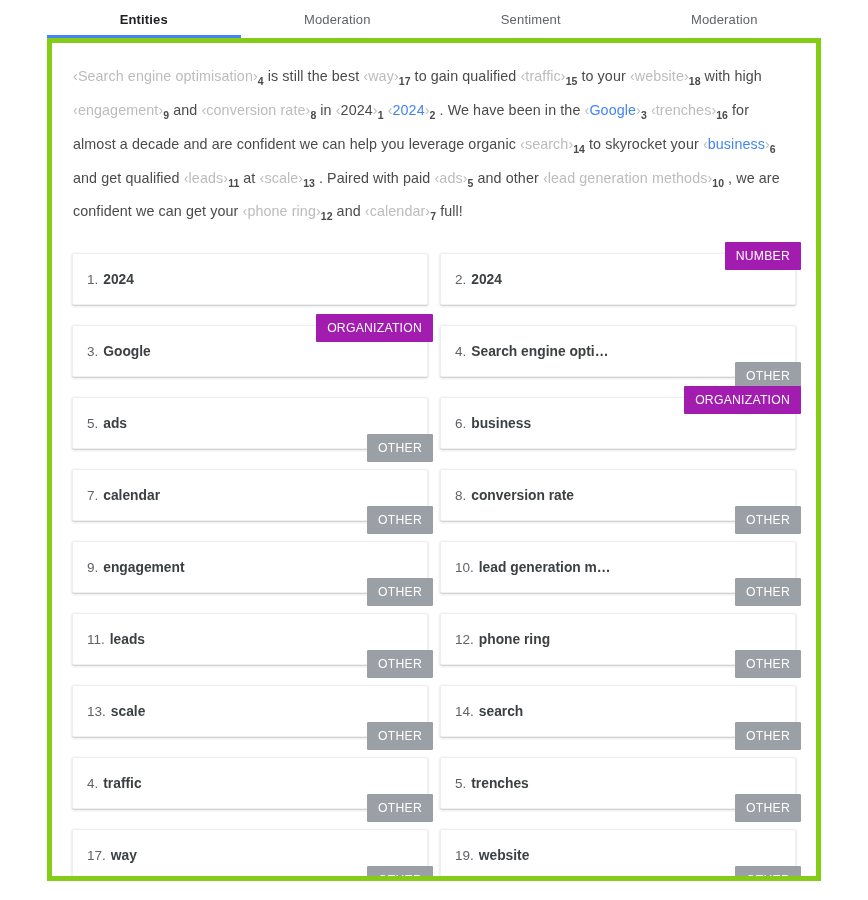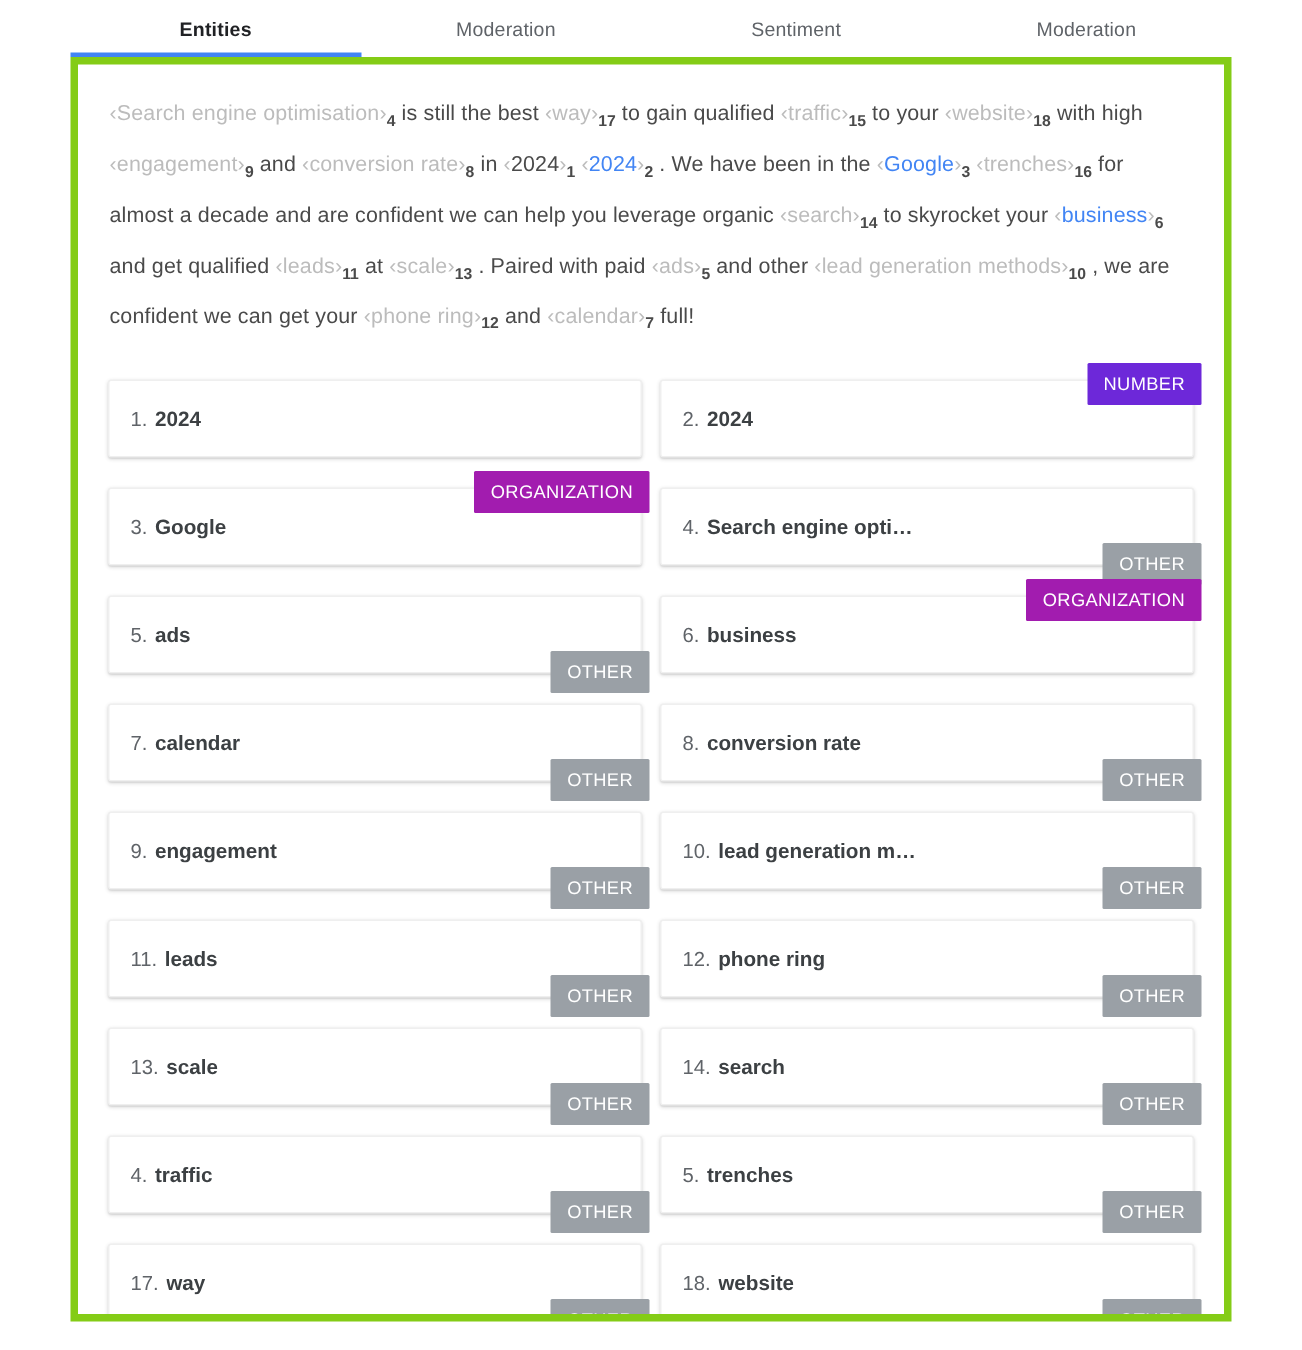--- a/index.html
+++ b/index.html
@@ -119,21 +119,21 @@
     align-items: center;
     justify-content: center;
     color: #ffffff;
     font-size: 12.2px;
     letter-spacing: .25px;
     white-space: nowrap;
     border-radius: 1px;
   }
   .badge.OTHER        { background: #9aa0a6; margin-top: 48px; }
   .badge.ORGANIZATION { background: #a21caf; text-align: right; }
-  .badge.NUMBER       { background: #6d28d9; }
+  .badge.NUMBER       { background: #a21caf; }
 </style>
 </head>
 <body>
 
 <div id="root">
 
   <div class="tabbar" id="tabbar">
       <div class="tab active">
         <span>Entities</span>
         <span class="tab-underline"></span>
@@ -230,20 +230,20 @@
           <span class="ecard-index">5.</span>
           <span class="ecard-name">trenches</span>
           <span class="badge OTHER">OTHER</span>
         </div>
         <div class="ecard">
           <span class="ecard-index">17.</span>
           <span class="ecard-name">way</span>
           <span class="badge OTHER">OTHER</span>
         </div>
         <div class="ecard">
-          <span class="ecard-index">18.</span>
+          <span class="ecard-index">19.</span>
           <span class="ecard-name">website</span>
           <span class="badge OTHER">OTHER</span>
         </div>
       </div>
   </div>
 
 </div>
 
 </body></html>

